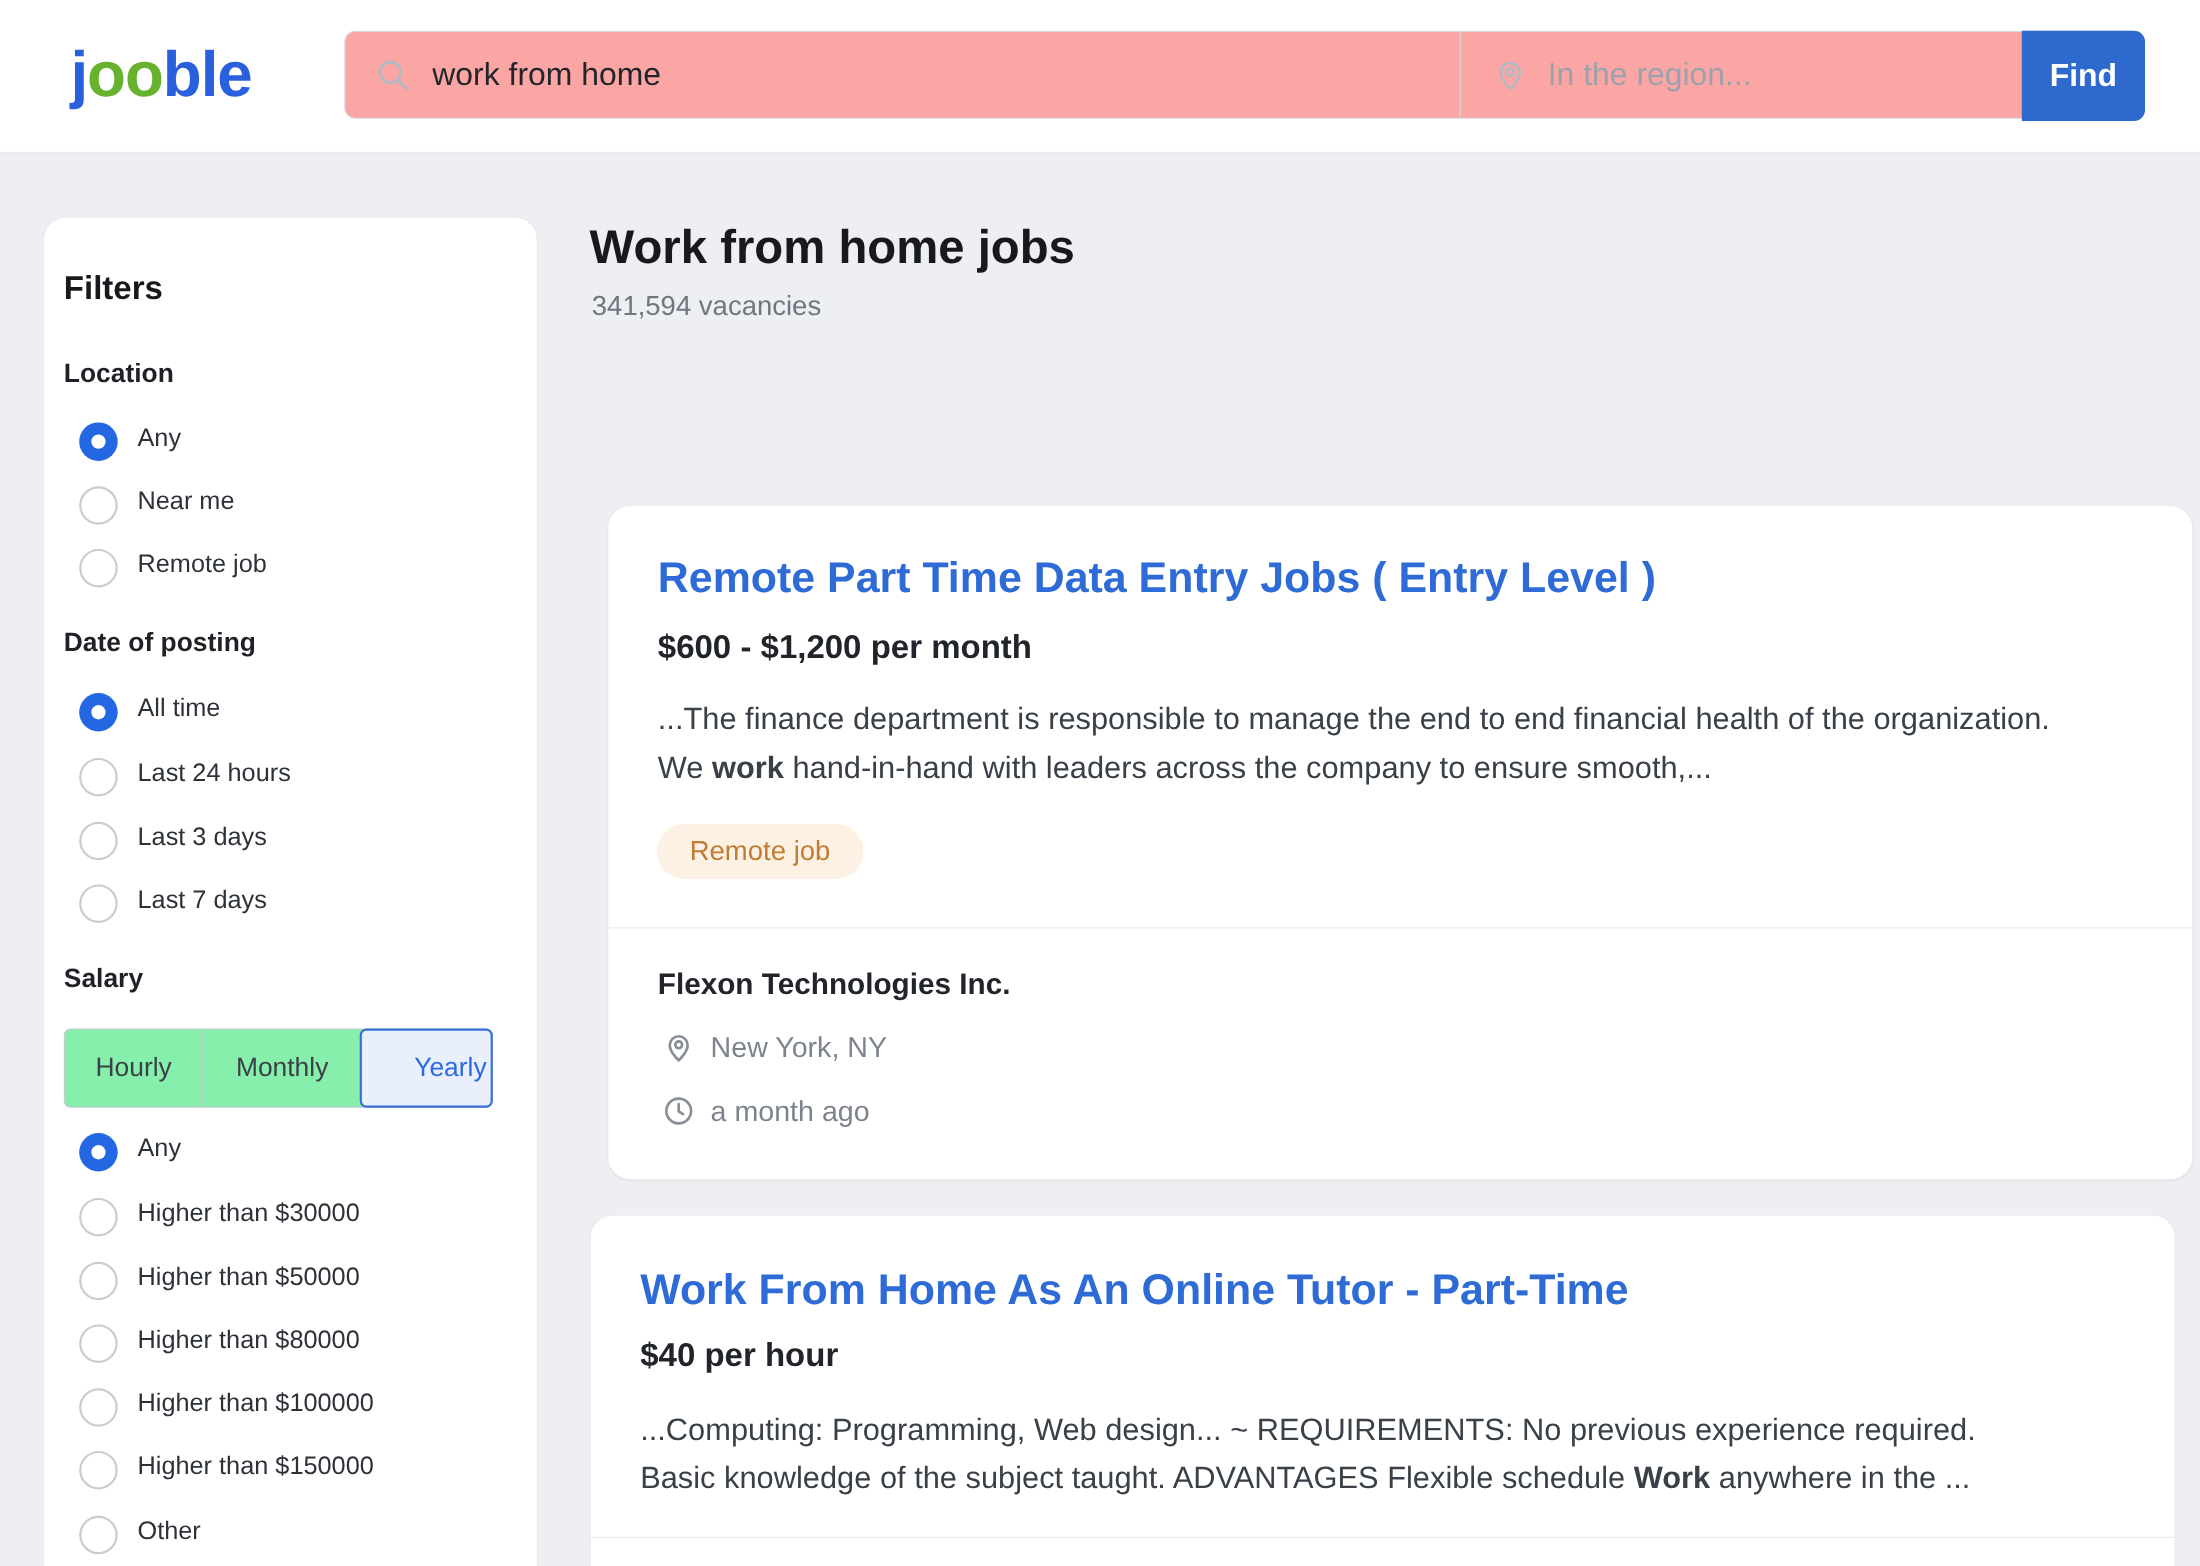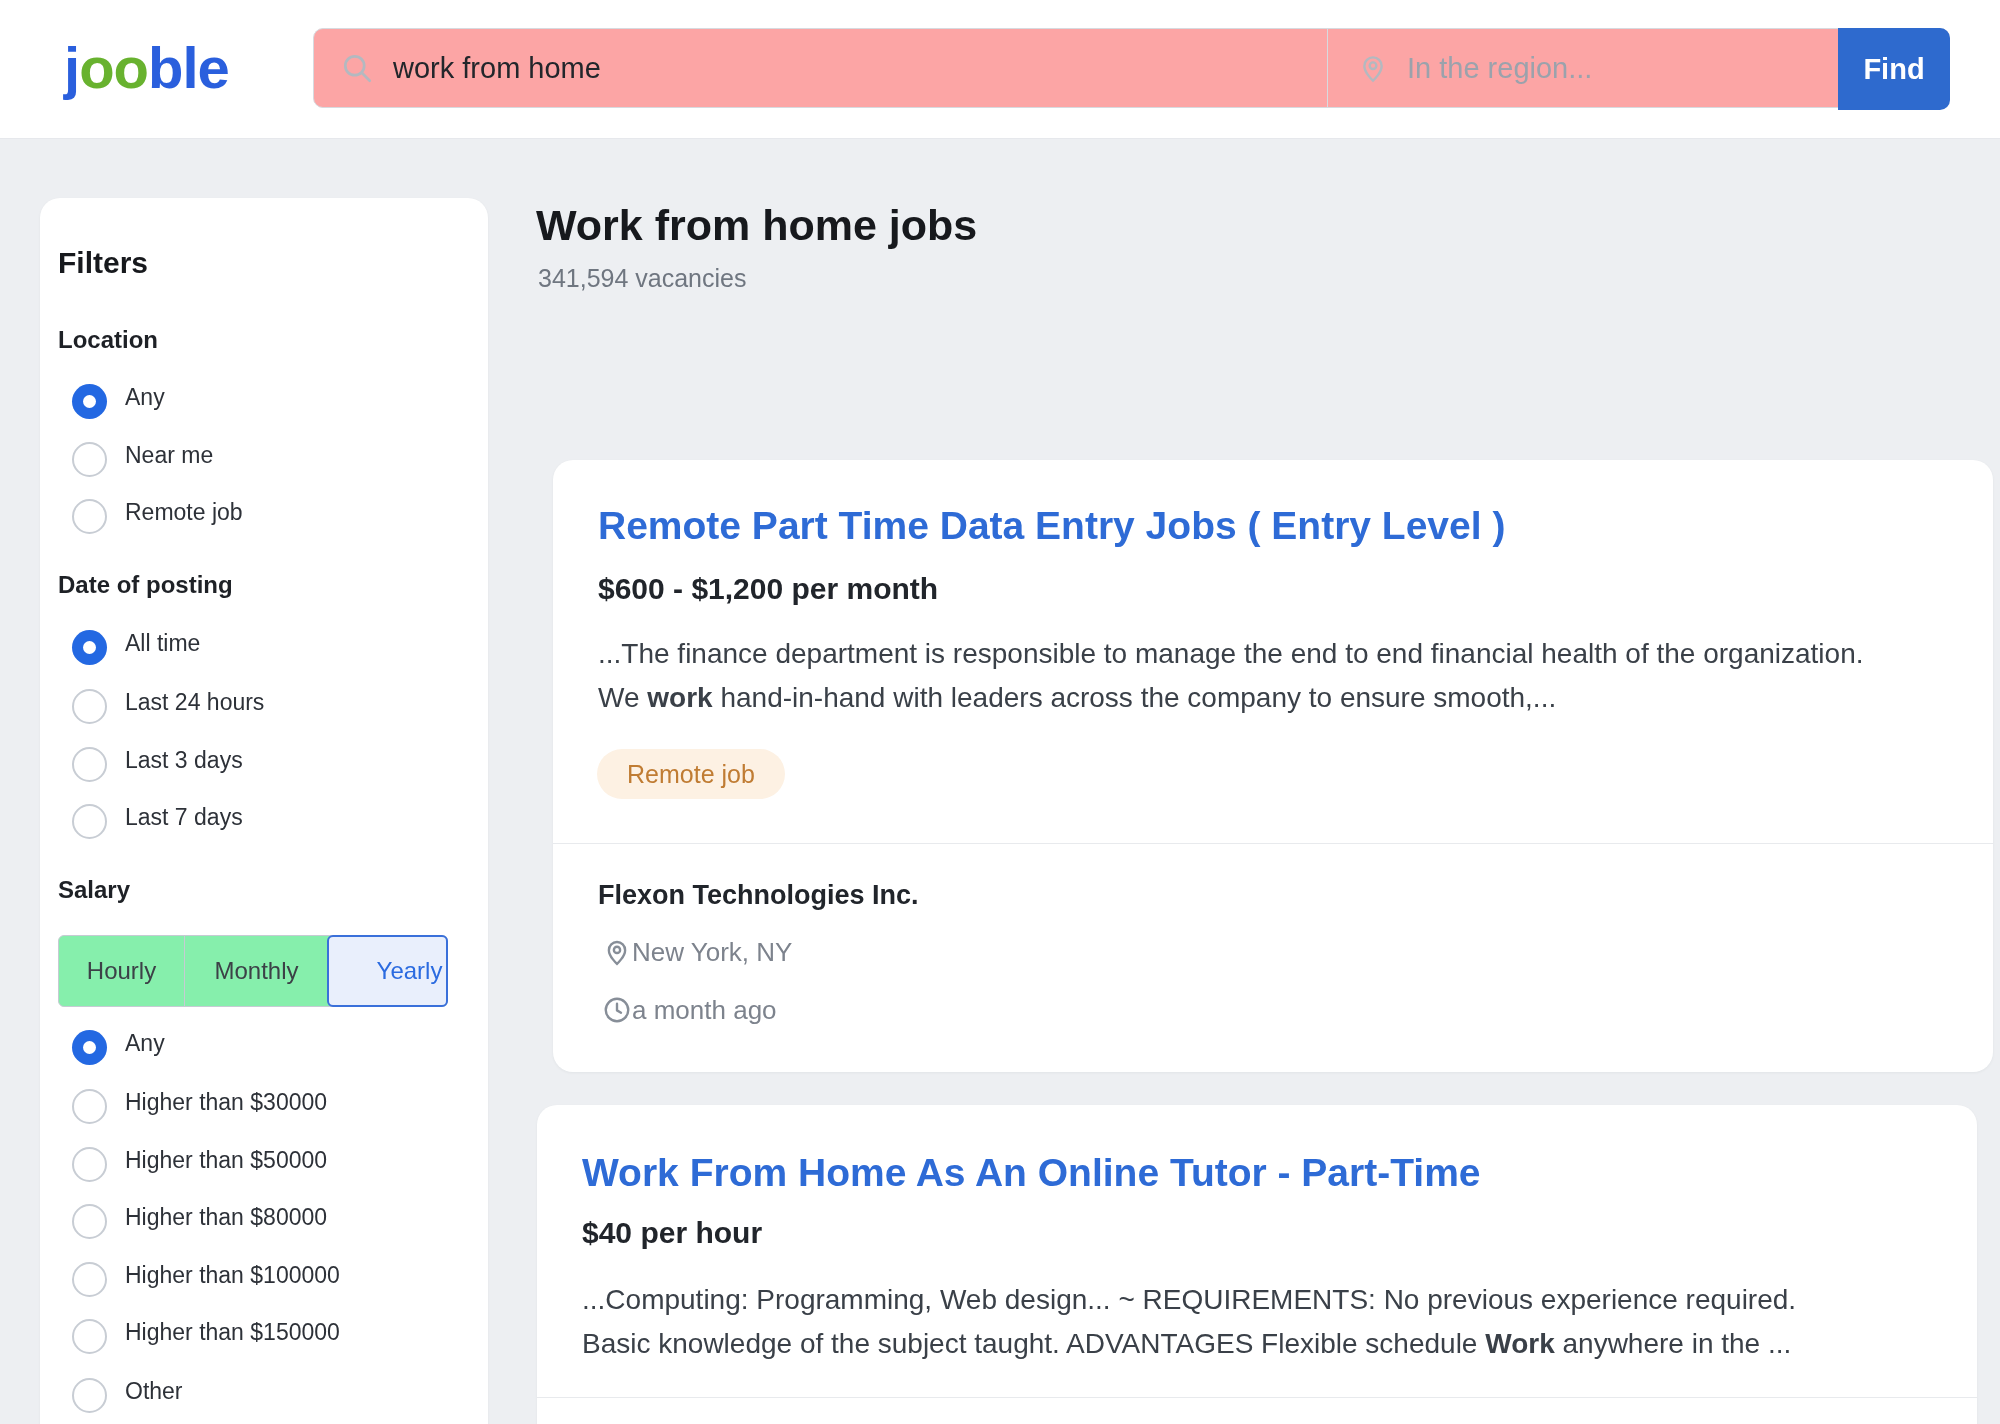--- a/index.html
+++ b/index.html
@@ -62,21 +62,21 @@
   .card2 { top:1105px; height:560px; }
   .jtitle { position:absolute; left:45px; font-size:39px; font-weight:700; color:#2e6bd6;
             text-decoration:none; cursor:pointer; white-space:nowrap; }
   .jsalary { position:absolute; left:45px; font-size:30px; font-weight:700; color:#21252b; }
   .jdesc { position:absolute; left:45px; width:1280px; font-size:28px; line-height:44px; color:#3a4048; }
   .jdesc b { font-weight:700;text-align:center; }
   .jtag { position:absolute; left:44px; height:50px; line-height:50px; padding:0 30px; border-radius:25px;
           background:#fdf1e3; color:#c07c33; font-size:25px; }
   .jdivider { position:absolute; left:0; width:100%; height:1px; background:#e8eaed; }
   .jcompany { position:absolute; left:45px; font-size:27px; font-weight:700; color:#21252b; }
-  .jmeta { position:absolute; left:49px; height:36px; display:flex; align-items:center; gap:0;
+  .jmeta { position:absolute; left:49px; height:36px; display:flex; align-items:center; gap:14px;
            font-size:26px; color:#7d838d; }
   .jmeta svg { flex:none; }
 </style>
 </head>
 <body>
 
 <div class="page">
 
   <div class="header">
     <div class="logo"><span class="lb">j</span><span class="lg">oo</span><span class="lb">ble</span></div>

